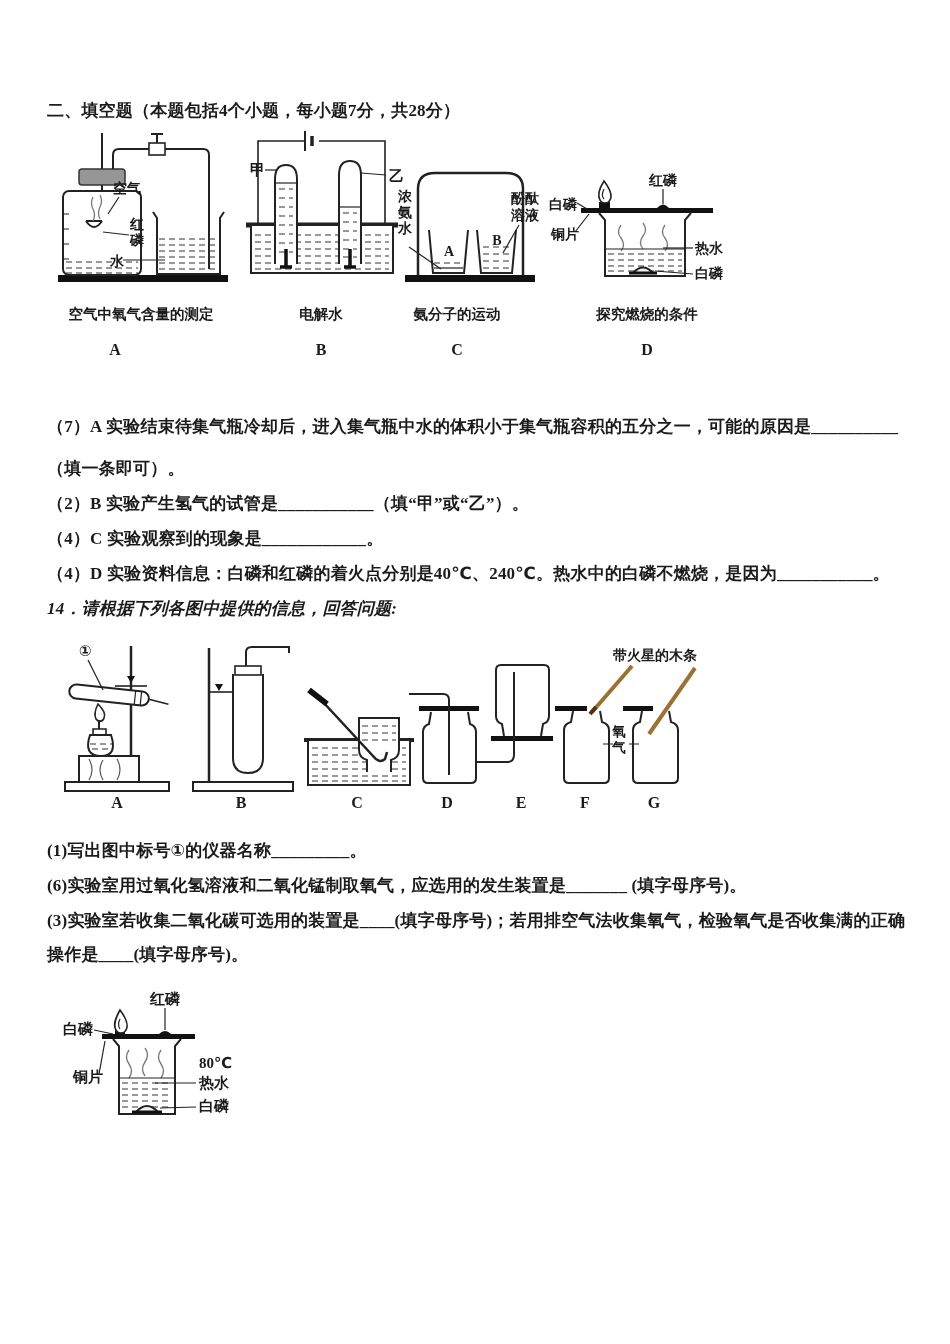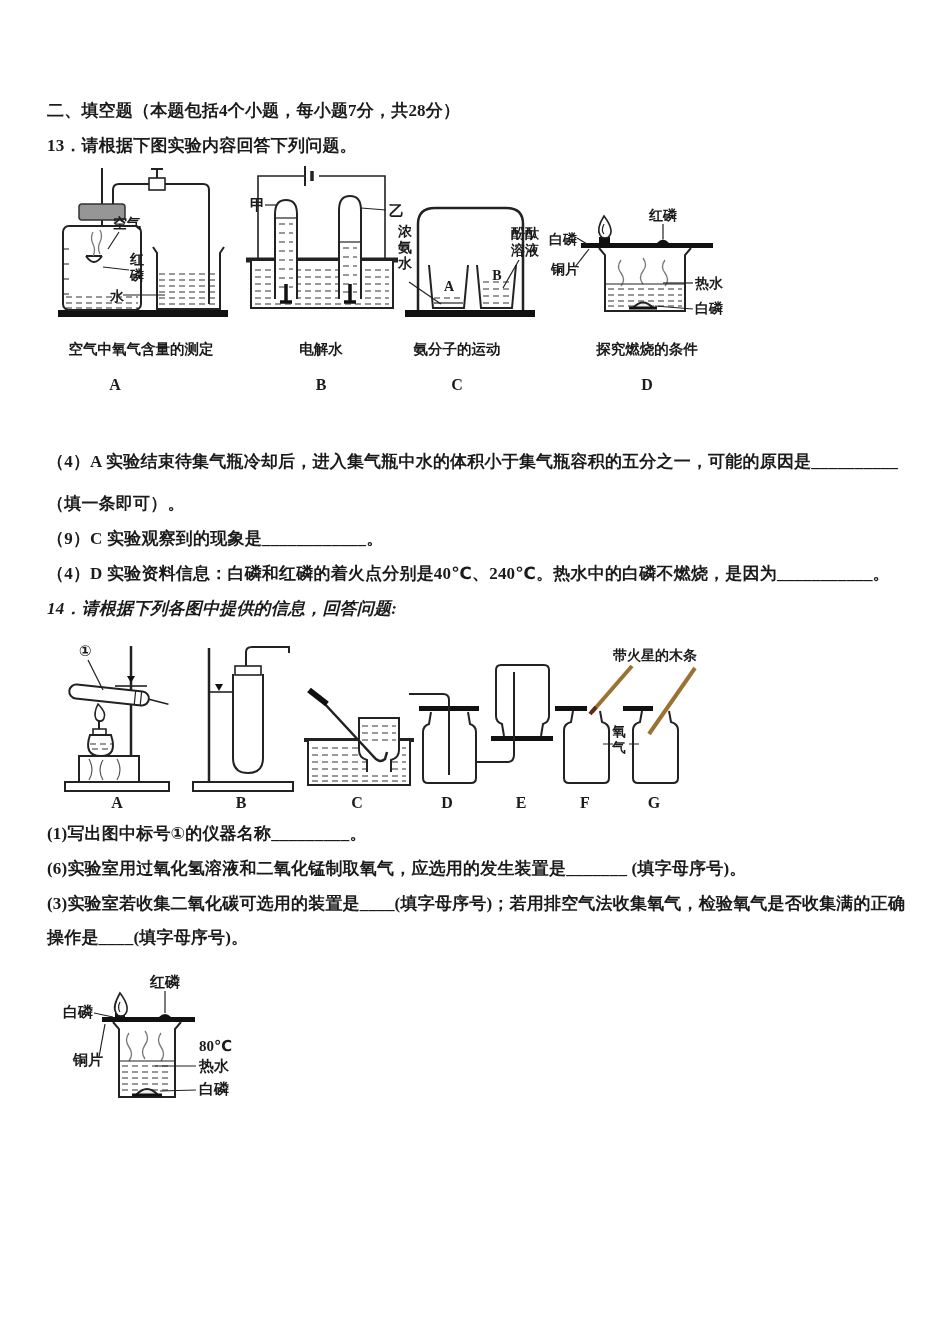--- a/index.html
+++ b/index.html
@@ -3,42 +3,41 @@
 <meta charset="utf-8">
 <style>
   html,body{margin:0;padding:0;background:#fff;}
   body{width:950px;height:1344px;position:relative;overflow:hidden;}
   .page{box-sizing:border-box;width:950px;padding:94px 35px 0 47px;
         font-family:"Liberation Serif","DejaVu Sans",serif;color:#1b1b1b;}
   p.line{margin:0 0 1px 0;font-size:17px;line-height:34px;font-weight:bold;
          letter-spacing:0.2px;word-break:break-all;}
   p.mb8{margin-bottom:8px;}
   .qblock13{margin-top:46px;}
-  .qblock14{}
+  .qblock14{margin-top:17px;}
   .stem14{margin-top:1px;font-style:italic;}
   .stem15{margin-top:4px;}
   svg{display:block;}
   svg.fig1{margin:0 0 0 6px;}
   svg.fig2{margin:6px 0 0 10px;}
   svg.fig3{margin:6px 0 0 0;}
   svg text{font-family:"Liberation Serif","DejaVu Sans",serif;font-weight:bold;fill:#1b1b1b;}
   .s1{stroke:#222;stroke-width:1.2;}
   .s15{stroke:#222;stroke-width:1.6;}
   .s2{stroke:#222;stroke-width:2;}
   .s25{stroke:#222;stroke-width:2.5;}
   .dash{stroke:#333;stroke-width:1.2;stroke-dasharray:6 4;fill:none;}
   .smoke{stroke:#787878;stroke-width:1.3;fill:none;}
 </style>
 </head>
 <body>
 
 <div class="page">
 
   <p class="line">二、填空题（本题包括4个小题，每小题7分，共28分）</p>
-  <p class="line">13．请根据下图实验内容回答下列问题。</p>
 
   <svg class="fig1" width="680" height="235" viewBox="0 0 680 235">
 
     <g>
       <rect x="5" y="146" width="170" height="7" fill="#111"></rect>
       <line x1="49" y1="4" x2="49" y2="92" class="s2"></line>
       <rect x="26" y="40" width="46" height="16" rx="3" fill="#969696" stroke="#333" stroke-width="1.5"></rect>
       <rect x="10" y="62" width="78" height="84" rx="6" fill="#ffffff" class="s2"></rect>
       <path d="M10,85 h6 M10,100 h6 M10,115 h6 M10,130 h6" class="s1" fill="none"></path>
       <path d="M33,92 h16 M33,92 q8,12 16,0" class="s2" fill="none"></path>
@@ -124,23 +123,24 @@
     <text x="268" y="190" font-size="14.5" text-anchor="middle">电解水</text>
     <text x="404" y="190" font-size="14.5" text-anchor="middle">氨分子的运动</text>
     <text x="594" y="190" font-size="14.5" text-anchor="middle">探究燃烧的条件</text>
     <text x="62" y="226" font-size="16" text-anchor="middle">A</text>
     <text x="268" y="226" font-size="16" text-anchor="middle">B</text>
     <text x="404" y="226" font-size="16" text-anchor="middle">C</text>
     <text x="594" y="226" font-size="16" text-anchor="middle">D</text>
   </svg>
 
   <div class="qblock13">
-    <p class="line mb8">（4）A 实验结束待集气瓶冷却后，进入集气瓶中水的体积小于集气瓶容积的五分之一，可能的原因是__________</p>
+    <p class="line mb8">（7）A 实验结束待集气瓶冷却后，进入集气瓶中水的体积小于集气瓶容积的五分之一，可能的原因是__________</p>
     <p class="line">（填一条即可）。</p>
-    <p class="line">（9）C 实验观察到的现象是____________。</p>
+    <p class="line">（2）B 实验产生氢气的试管是___________（填“甲”或“乙”）。</p>
+    <p class="line">（4）C 实验观察到的现象是____________。</p>
     <p class="line">（4）D 实验资料信息：白磷和红磷的着火点分别是40℃、240℃。热水中的白磷不燃烧，是因为___________。</p>
   </div>
 
   <p class="line stem14">14．请根据下列各图中提供的信息，回答问题:</p>
 
   <svg class="fig2" width="700" height="185" viewBox="0 0 700 185">
 
     <g>
       <line x1="74" y1="14" x2="74" y2="150" class="s25"></line>
       <path d="M70,44 h8 l-4,7 Z" fill="#111"></path>

